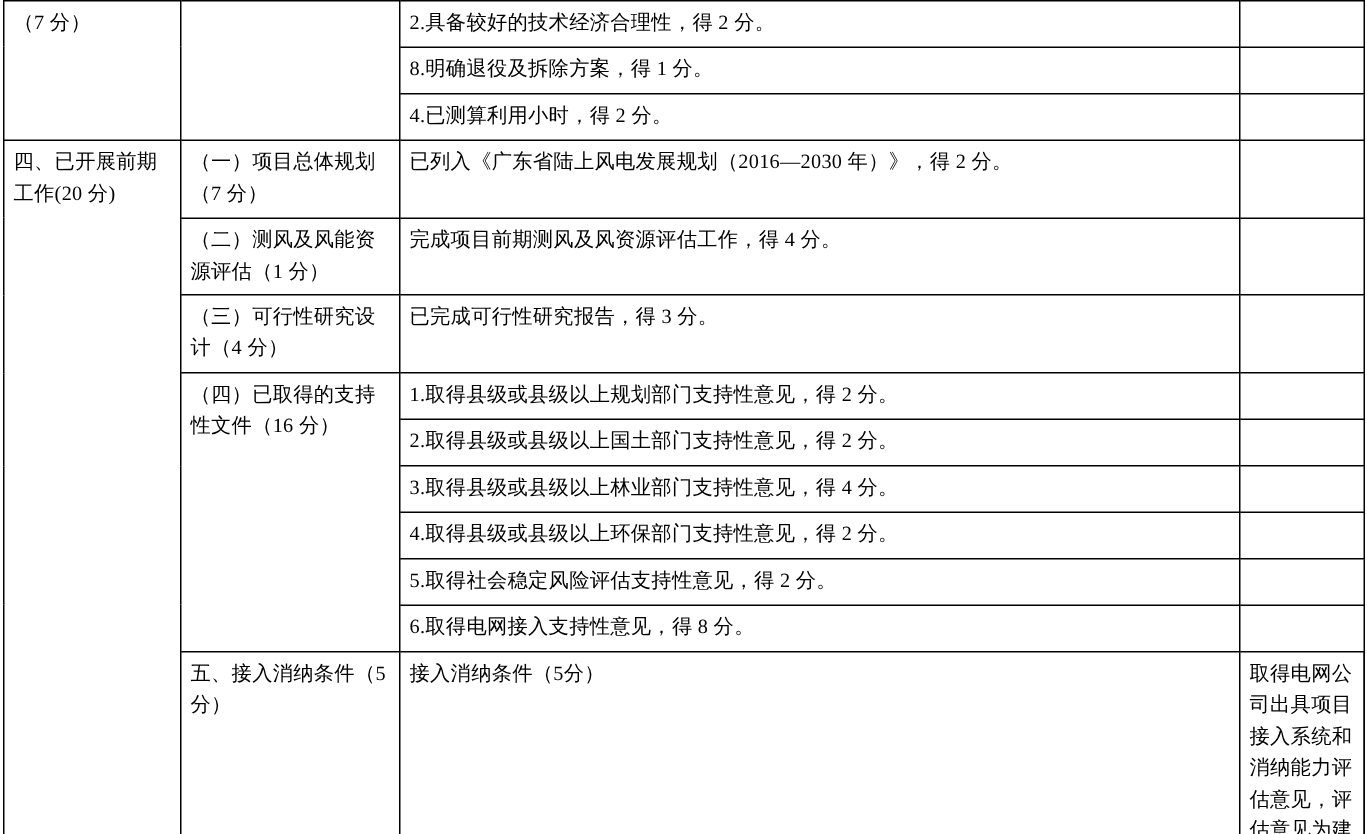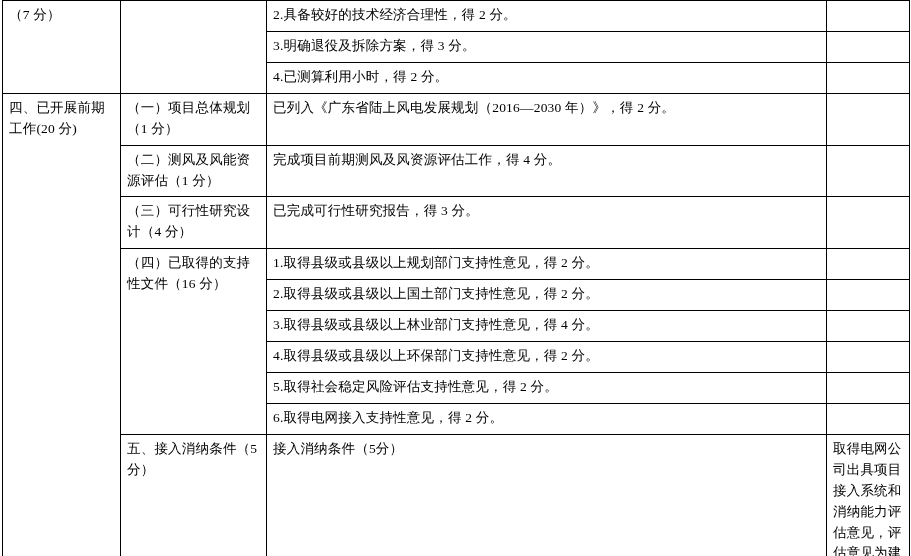--- a/index.html
+++ b/index.html
@@ -57,32 +57,32 @@
     <tbody>
 
       <tr>
         <td class="cell-cat" rowspan="3">（7 分）</td>
         <td class="cell-item" rowspan="3"></td>
         <td class="cell-desc">2.具备较好的技术经济合理性，得 2 分。</td>
         <td class="cell-score"></td>
       </tr>
 
       <tr>
-        <td class="cell-desc">3.明确退役及拆除方案，得 3 分。</td>
+        <td class="cell-desc">8.明确退役及拆除方案，得 1 分。</td>
         <td class="cell-score"></td>
       </tr>
 
       <tr>
         <td class="cell-desc">4.已测算利用小时，得 2 分。</td>
         <td class="cell-score"></td>
       </tr>
 
       <tr>
         <td class="cell-cat" rowspan="10">四、已开展前期工作(20 分)</td>
-        <td class="cell-item">（一）项目总体规划（1 分）</td>
+        <td class="cell-item">（一）项目总体规划（7 分）</td>
         <td class="cell-desc">已列入《广东省陆上风电发展规划（2016—2030 年）》，得 2 分。</td>
         <td class="cell-score"></td>
       </tr>
 
       <tr>
         <td class="cell-item">（二）测风及风能资源评估（1 分）</td>
         <td class="cell-desc">完成项目前期测风及风资源评估工作，得 4 分。</td>
         <td class="cell-score"></td>
       </tr>
 
@@ -112,21 +112,21 @@
         <td class="cell-desc">4.取得县级或县级以上环保部门支持性意见，得 2 分。</td>
         <td class="cell-score"></td>
       </tr>
 
       <tr>
         <td class="cell-desc">5.取得社会稳定风险评估支持性意见，得 2 分。</td>
         <td class="cell-score"></td>
       </tr>
 
       <tr>
-        <td class="cell-desc">6.取得电网接入支持性意见，得 2 分。</td>
+        <td class="cell-desc">6.取得电网接入支持性意见，得 8 分。</td>
         <td class="cell-score"></td>
       </tr>
 
       <tr>
         <td class="cell-cat">五、接入消纳条件（5 分）</td>
         <td class="cell-item">接入消纳条件（5分）</td>
         <td class="cell-desc">取得电网公司出具项目接入系统和消纳能力评估意见，评估意见为建设周期内具备就地消纳条件的，得 5 分；不具备就地消纳条件的，需新建长距离外送通道的，得 2 分；暂不具备消纳条件，建议结合负荷增长合·理安排建设时序的，得 0 分。</td>
         <td class="cell-score"></td>
       </tr>
 

